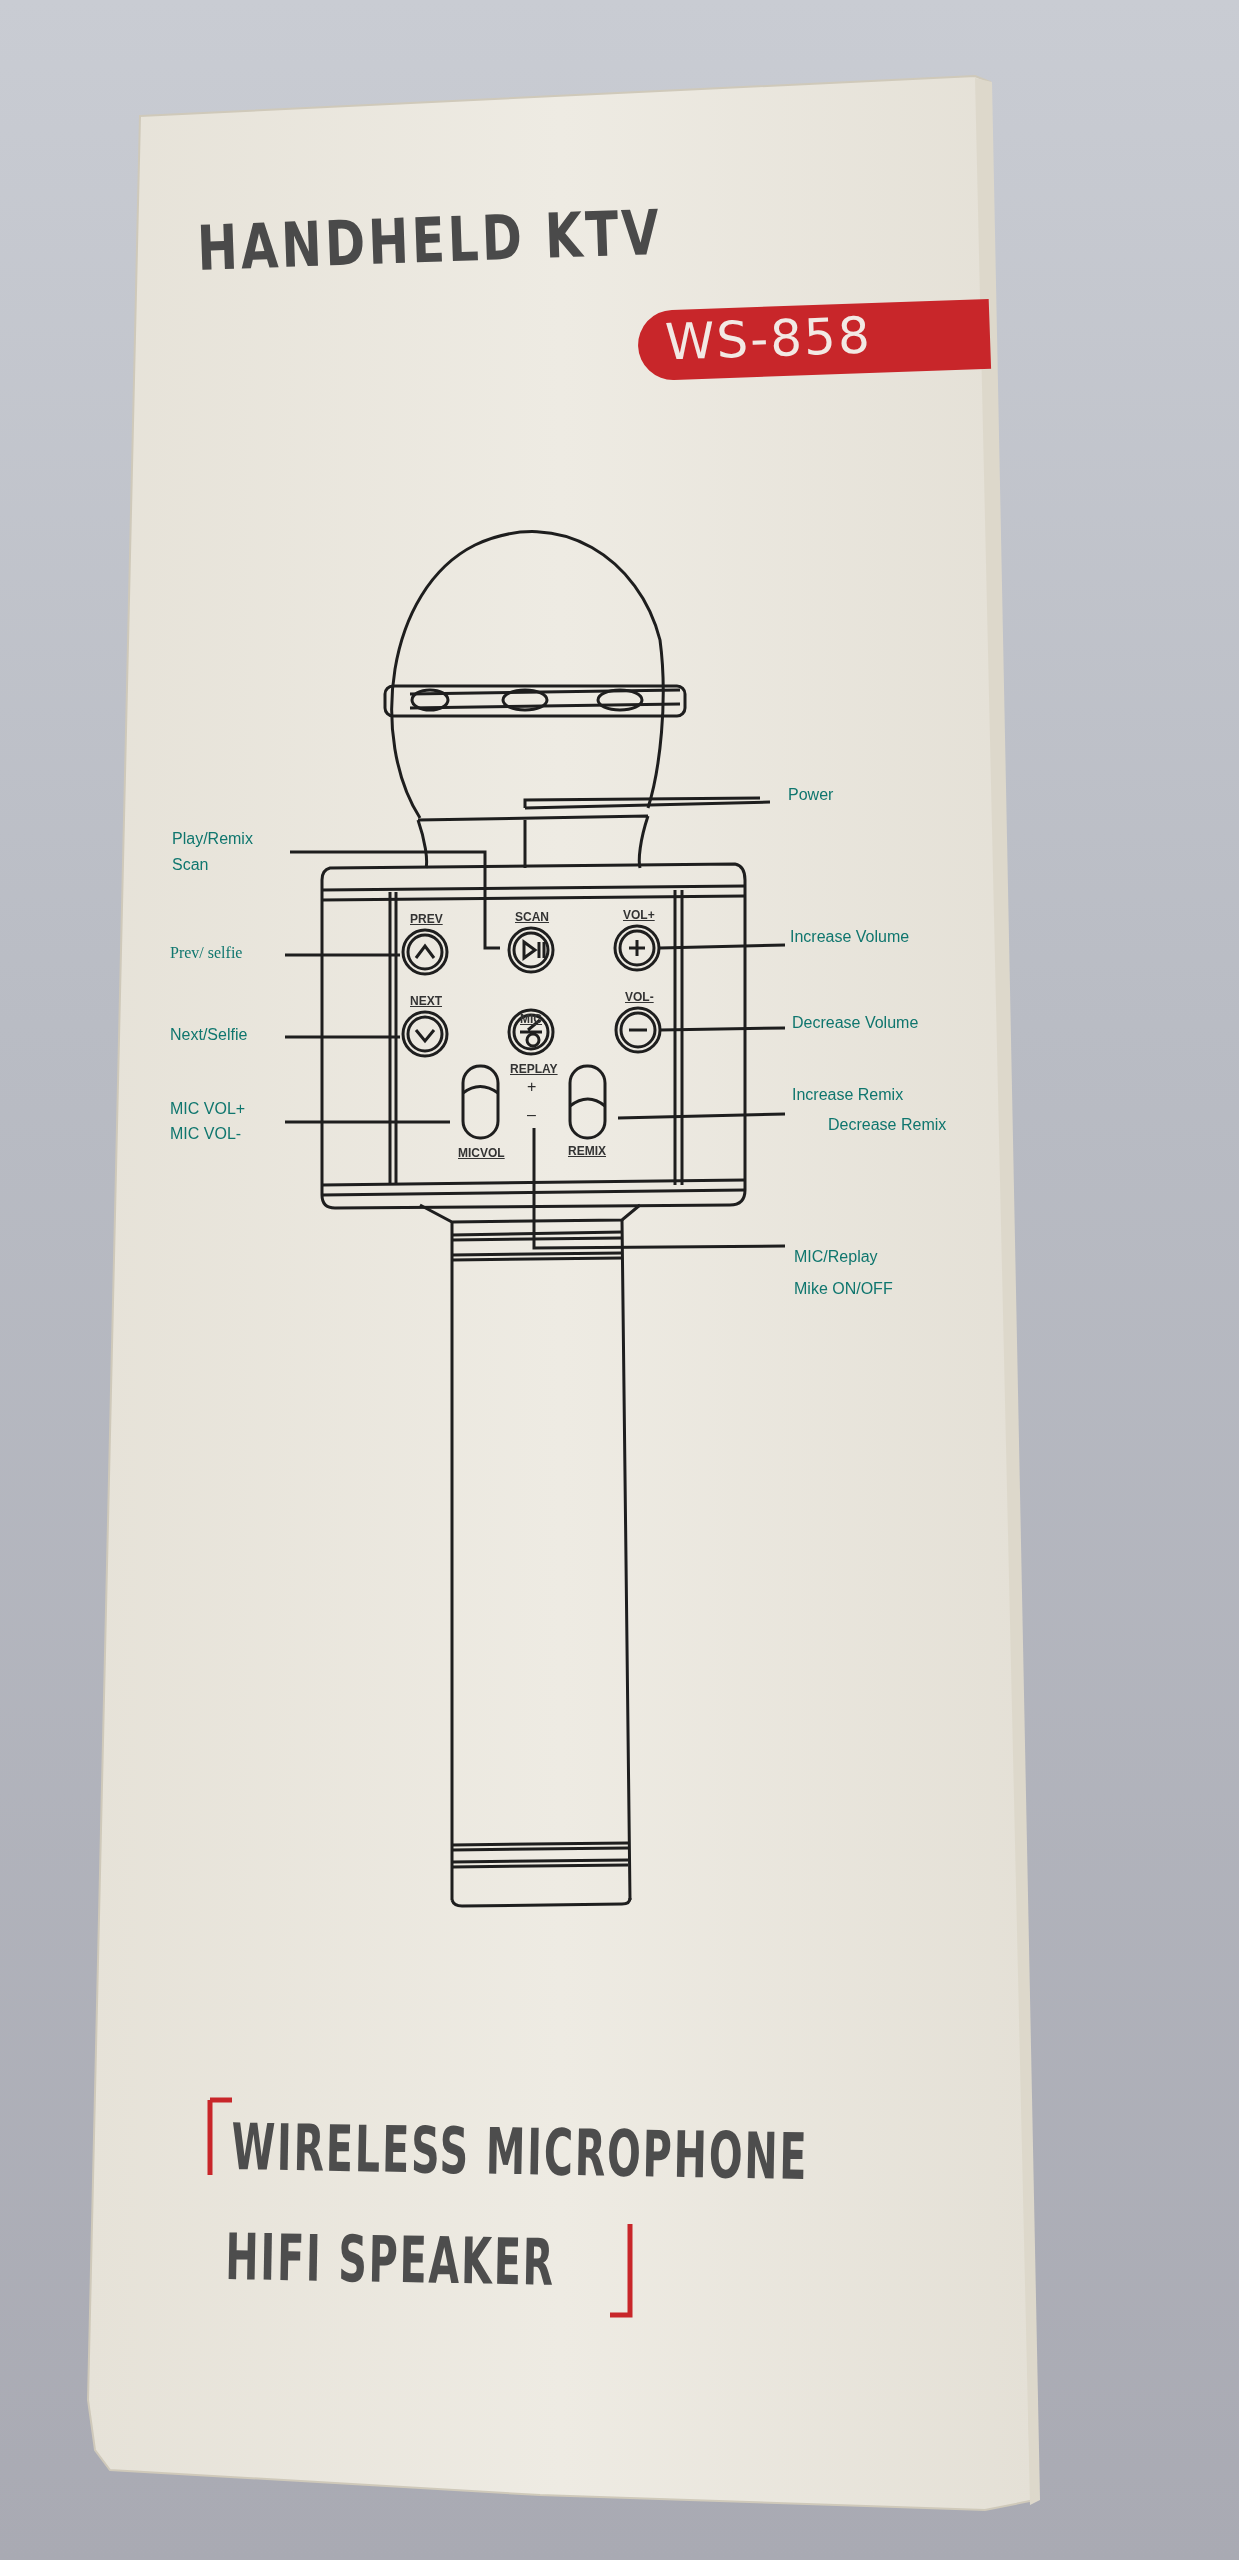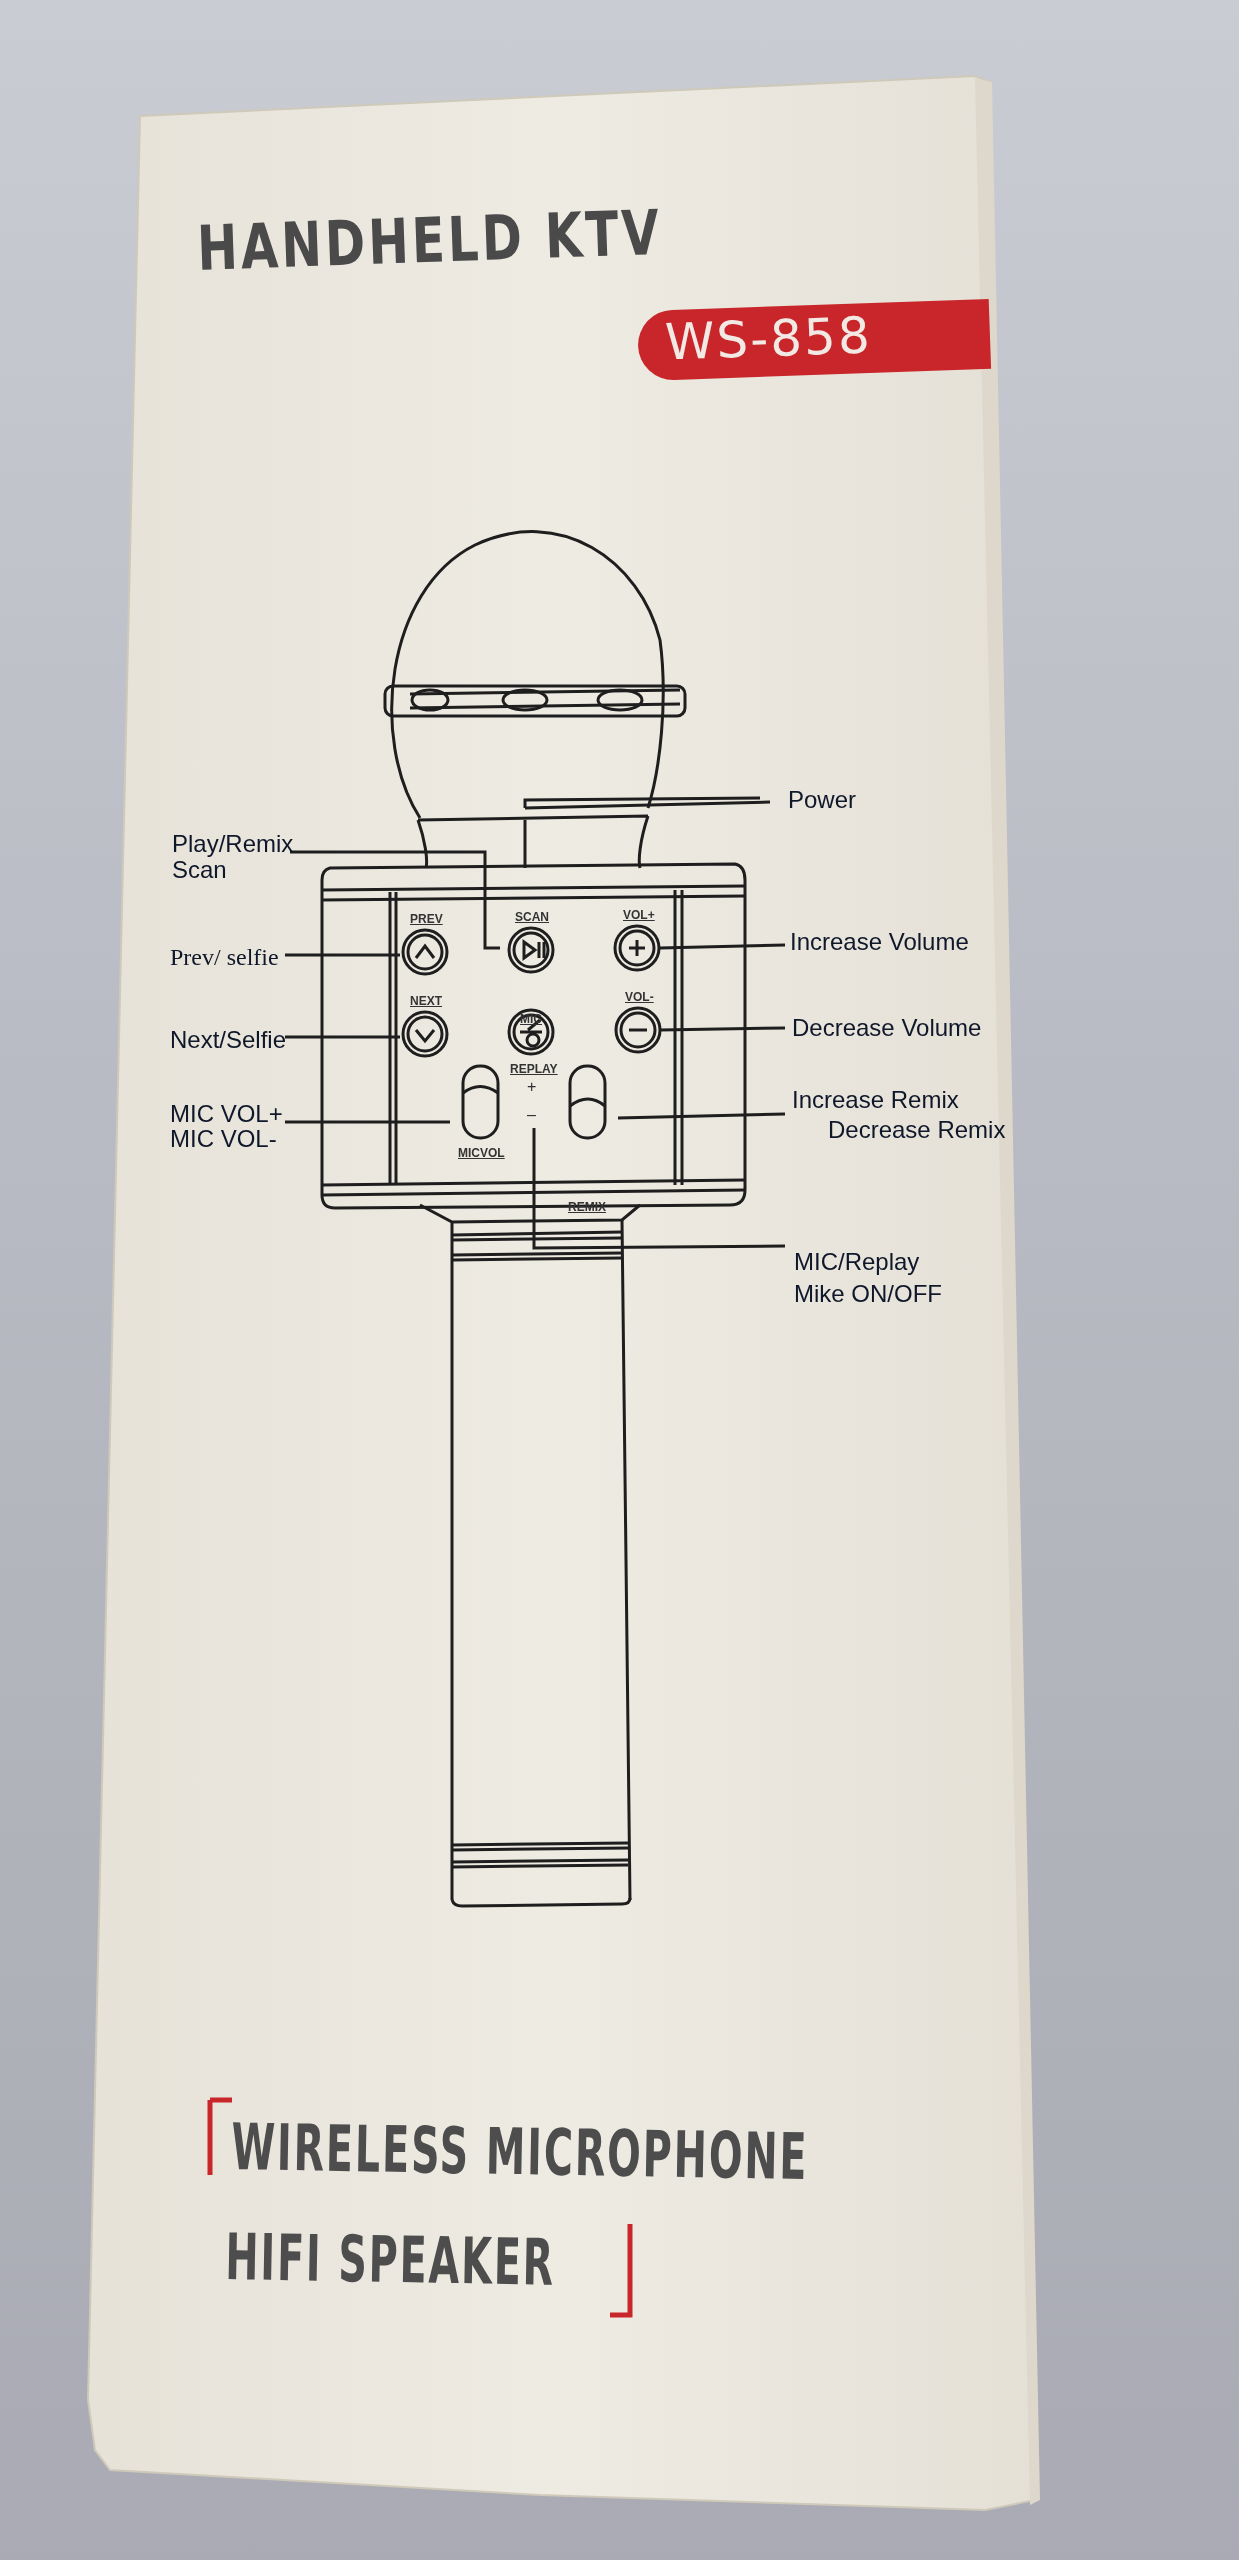--- a/index.html
+++ b/index.html
@@ -22,21 +22,21 @@
   .model-badge {
     position:absolute; left:638px; top:305px; width:352px; height:70px;
     background:#c8262a; border-radius:36px 0 0 36px;
     transform: rotate(-2deg);
   }
   .model-text {
     position:absolute; left:665px; top:310px;
     font-family:"DejaVu Sans", sans-serif; font-size:50px; color:#f2e9e4;
     letter-spacing:2px; transform: rotate(-2deg);
   }
-  .label { font-size:24px; color:#0f172a; }
+  .label { font-size:16px; color:#0f766e; }
   .small { font-size:12px; font-weight:bold; color:#333;text-decoration:underline; }
   .bottom1, .bottom2 {
     position:absolute; font-family:"DejaVu Sans", sans-serif; font-weight:bold;
     color:#4d4d4d; font-size:64px; letter-spacing:3px;
     transform-origin:left top;
   }
   .bottom1 { left:232px; top:2110px; transform: rotate(1deg) scaleX(0.62); }
   .bottom2 { left:226px; top:2220px; transform: rotate(1deg) scaleX(0.62); }
 </style>
 </head>
@@ -131,21 +131,21 @@
   <span class="txt small" style="left:410px;top:912px;">PREV</span>
   <span class="txt small" style="left:515px;top:910px;">SCAN</span>
   <span class="txt small" style="left:623px;top:908px;text-align:right;">VOL+</span>
   <span class="txt small" style="left:410px;top:994px;">NEXT</span>
   <span class="txt small" style="left:520px;top:992px;margin-top:20px;">MIC</span>
   <span class="txt small" style="left:625px;top:990px;">VOL-</span>
   <span class="txt small" style="left:510px;top:1062px;">REPLAY</span>
   <span class="txt" style="left:527px;top:1078px;font-size:16px;">+</span>
   <span class="txt" style="left:527px;top:1106px;font-size:16px;">–</span>
   <span class="txt small" style="left:458px;top:1146px;">MICVOL</span>
-  <span class="txt small" style="left:568px;top:1200px;">REMIX</span>
+  <span class="txt small" style="left:568px;top:1144px;">REMIX</span>
 
   <span class="txt label" style="left:172px;top:830px;">Play/Remix</span>
   <span class="txt label" style="left:172px;top:856px;">Scan</span>
   <span class="txt label" style="left:170px;top:944px;font-family:Liberation Serif, serif;">Prev/ selfie</span>
   <span class="txt label" style="left:170px;top:1026px;">Next/Selfie</span>
   <span class="txt label" style="left:170px;top:1100px;">MIC VOL+</span>
   <span class="txt label" style="left:170px;top:1125px;">MIC VOL-</span>
 
   <span class="txt label" style="left:788px;top:786px;">Power</span>
   <span class="txt label" style="left:790px;top:928px;">Increase Volume</span>

